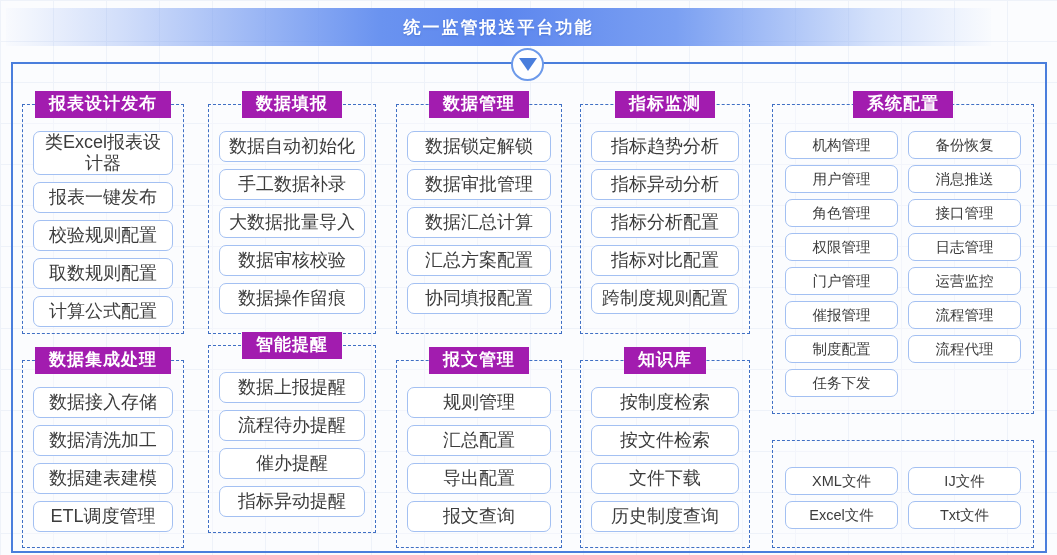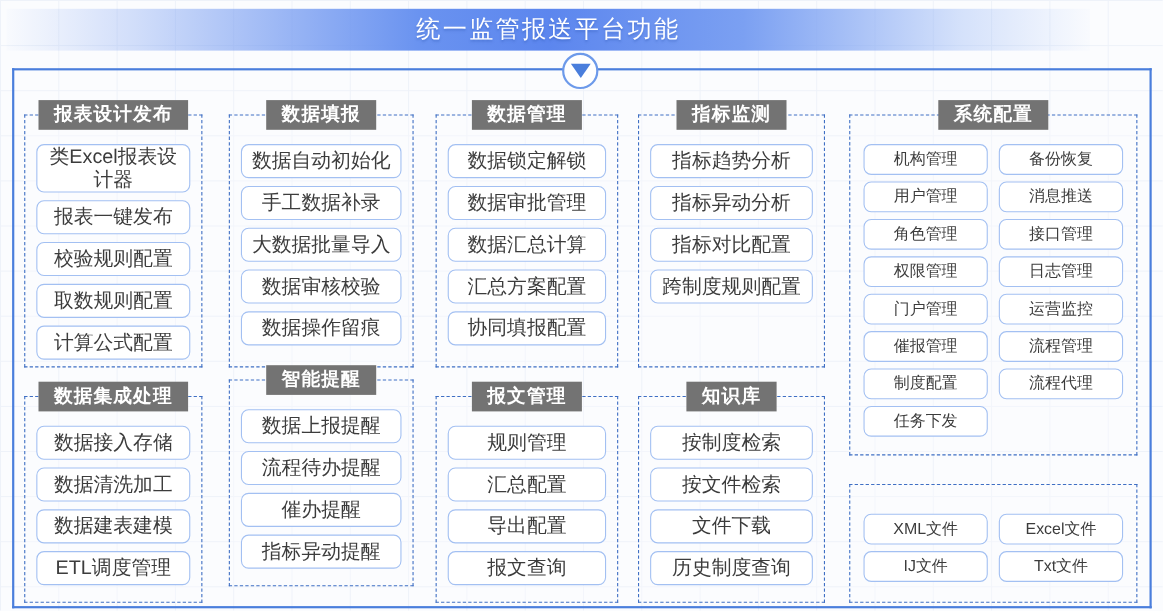--- a/index.html
+++ b/index.html
@@ -33,22 +33,22 @@
         #5c86ee 50%,
         #7ba0f2 68%,
         rgba(140,175,245,0.35) 88%,
         rgba(180,205,250,0.03) 100%);
     display: flex;
     align-items: center;
     justify-content: center;
   }
   #title-banner .title-text {
     color: #ffffff;
-    font-size: 22px;
-    font-weight: normal;
+    font-size: 17px;
+    font-weight: bold;
     letter-spacing: 2px;
     text-shadow: 0 1px 2px rgba(40,80,170,0.35);
   }
 
   
   #connector-line {
     position: absolute;
     left: 11px;
     top: 62px;
     width: 1036px;
@@ -95,21 +95,21 @@
     position: absolute;
     border: 1.6px dashed #3f6fc4;
     box-sizing: border-box;
     background: rgba(252,253,255,0.35);
   }
   .group-header {
     position: absolute;
     top: -14px;
     left: 50%;
     transform: translateX(-50%);
-    background: #737373;
+    background: #a21caf;
     color: #ffffff;
     font-size: 17px;
     font-weight: bold;
     letter-spacing: 1px;
     padding: 3px 14px 4px 14px;
     white-space: nowrap;
     line-height: 1.15;
   }
   .group-body {
     position: absolute;
@@ -214,20 +214,21 @@
     <div class="item">汇总方案配置</div>
     <div class="item">协同填报配置</div>
   </div>
 </div>
 
 <div class="group" id="grp-indicator">
   <div class="group-header">指标监测</div>
   <div class="group-body">
     <div class="item">指标趋势分析</div>
     <div class="item">指标异动分析</div>
+    <div class="item">指标分析配置</div>
     <div class="item">指标对比配置</div>
     <div class="item">跨制度规则配置</div>
   </div>
 </div>
 
 <div class="group" id="grp-data-integrate">
   <div class="group-header">数据集成处理</div>
   <div class="group-body">
     <div class="item">数据接入存储</div>
     <div class="item">数据清洗加工</div>
@@ -283,17 +284,17 @@
     <div class="item">流程管理</div>
     <div class="item">制度配置</div>
     <div class="item">流程代理</div>
     <div class="item">任务下发</div>
   </div>
 </div>
 
 <div class="group" id="grp-export">
   <div class="group-body two-col">
     <div class="item">XML文件</div>
+    <div class="item">IJ文件</div>
     <div class="item">Excel文件</div>
-    <div class="item">IJ文件</div>
     <div class="item">Txt文件</div>
   </div>
 </div>
 
 </body></html>

